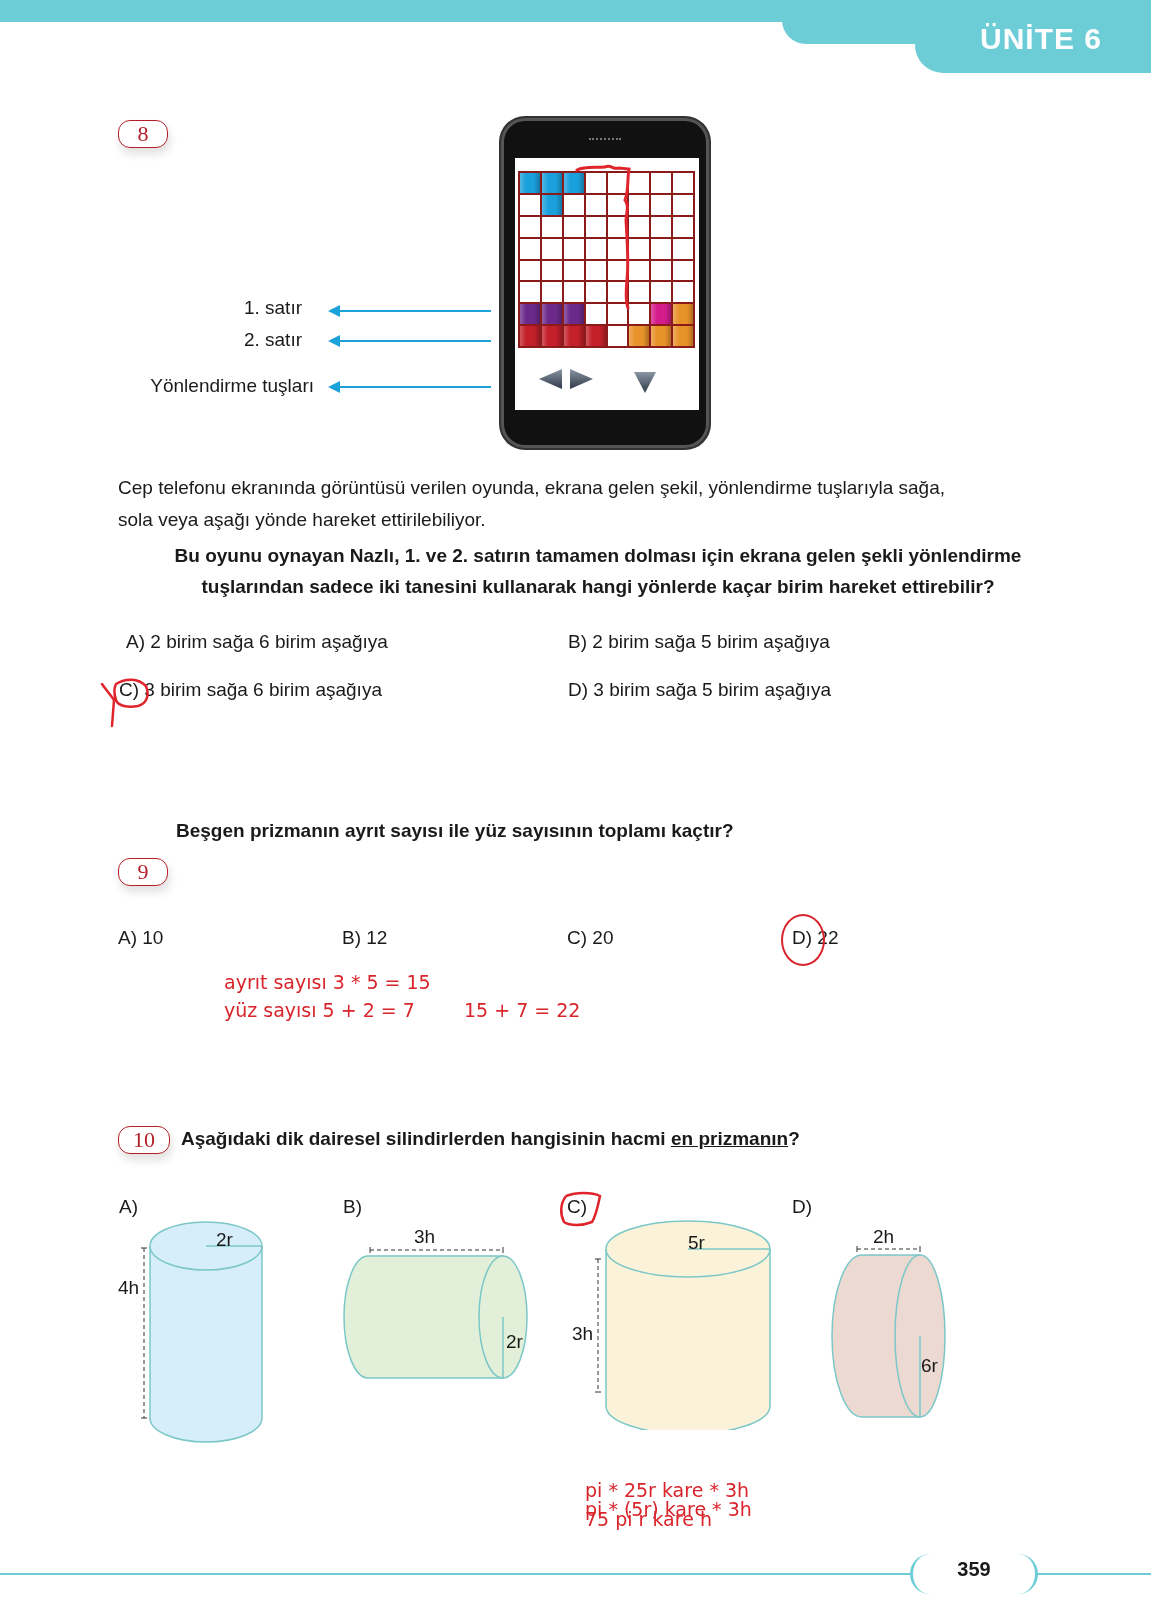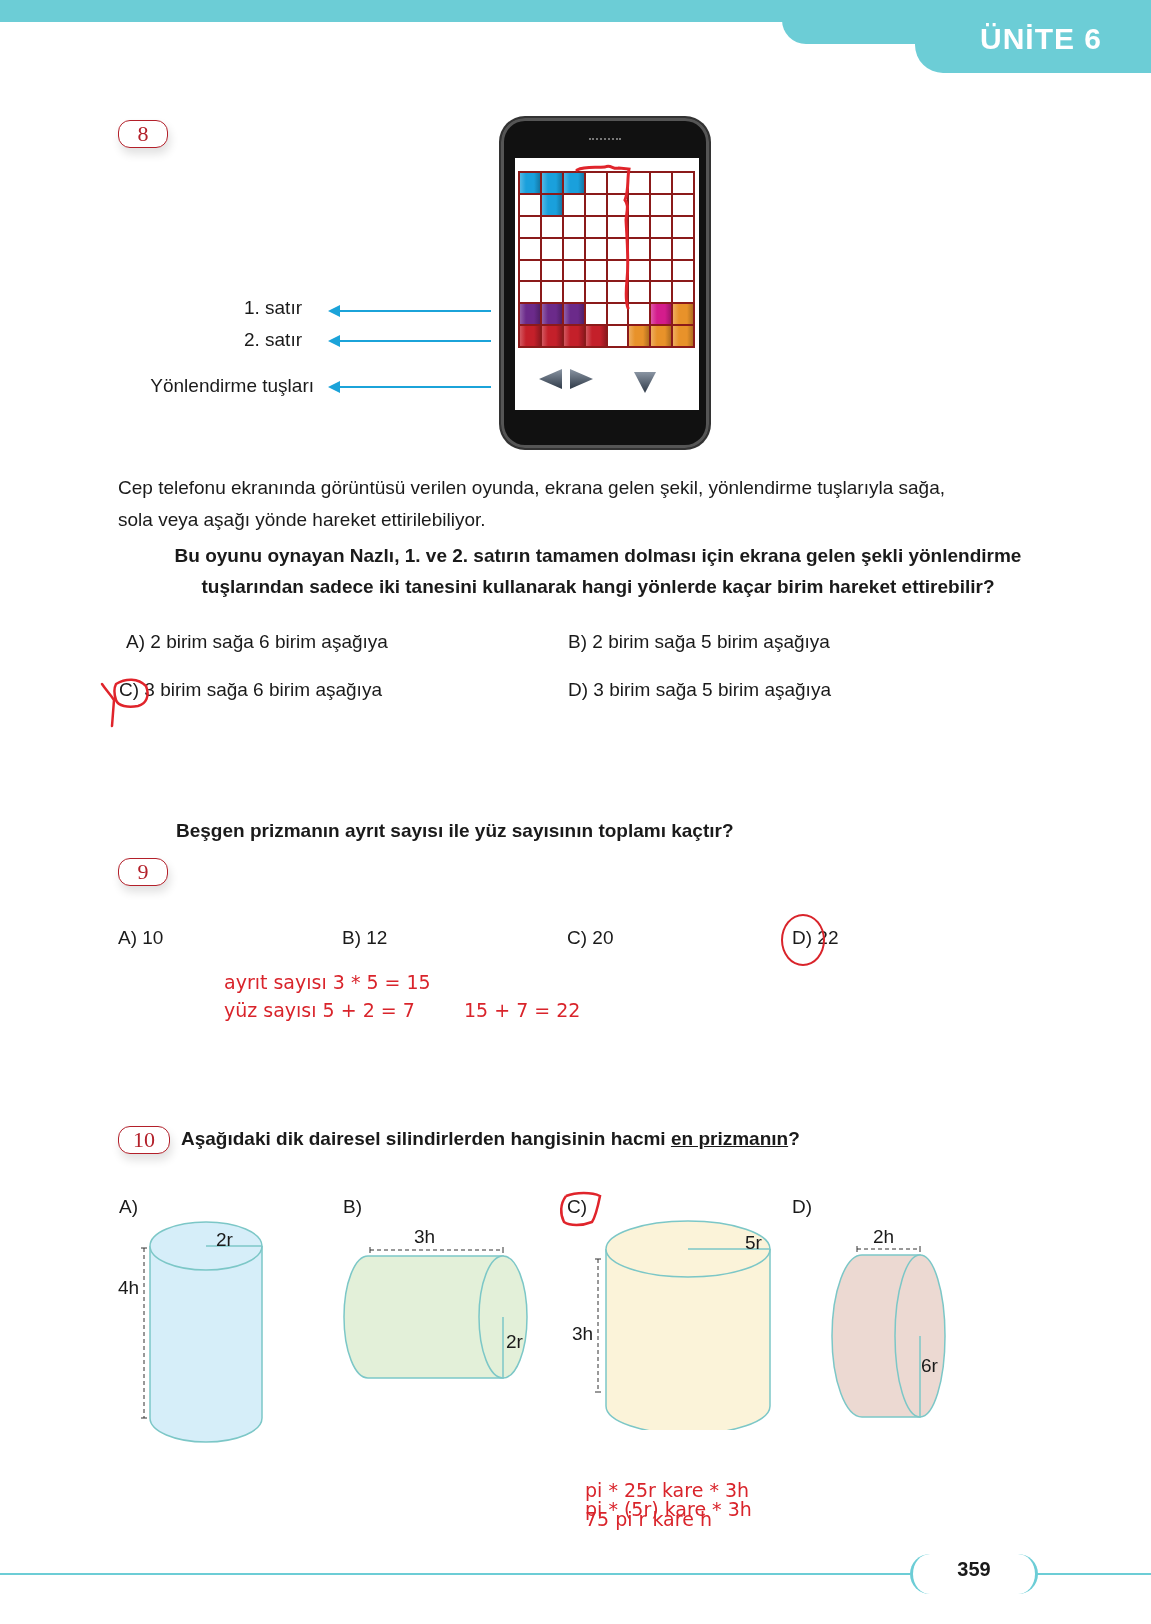--- a/index.html
+++ b/index.html
@@ -239,21 +239,21 @@
 <div class="abs text" style="left:506px;top:1326px;">2r</div>
 
 <svg class="abs" style="left:590px;top:1220px;" width="190" height="210">
   <path d="M16,29 L16,186 A82,28 0 0 0 180,186 L180,29" fill="#fbf3d9" stroke="#7cc7c7" stroke-width="1.5"></path>
   <ellipse cx="98" cy="29" rx="82" ry="28" fill="#fbf3d9" stroke="#7cc7c7" stroke-width="1.5"></ellipse>
   <line x1="98" y1="29" x2="180" y2="29" stroke="#7cc7c7" stroke-width="1.5"></line>
   <line x1="8" y1="39" x2="8" y2="172" stroke="#333" stroke-width="1" stroke-dasharray="4,3"></line>
   <line x1="5" y1="39" x2="11" y2="39" stroke="#333"></line>
     <line x1="5" y1="172" x2="11" y2="172" stroke="#333"></line>
 </svg>
-<div class="abs text" style="left:745px;top:1227px;">5r</div>
+<div class="abs text" style="left:688px;top:1227px;">5r</div>
 <div class="abs text" style="left:572px;top:1318px;">3h</div>
 
 <svg class="abs" style="left:820px;top:1230px;" width="130" height="190">
   <path d="M42,25 A30,81 0 0 0 42,187 L100,187 L100,25 Z" fill="#ecd9d2" stroke="#7cc7c7" stroke-width="1.5"></path>
   <ellipse cx="100" cy="106" rx="25" ry="81" fill="#ecd9d2" stroke="#7cc7c7" stroke-width="1.5"></ellipse>
   <line x1="100" y1="106" x2="100" y2="187" stroke="#7cc7c7" stroke-width="1.5"></line>
   <line x1="37" y1="19" x2="100" y2="19" stroke="#333" stroke-width="1" stroke-dasharray="4,3"></line>
   <line x1="37" y1="16" x2="37" y2="22" stroke="#333"></line>
     <line x1="100" y1="16" x2="100" y2="22" stroke="#333"></line>
 </svg>

